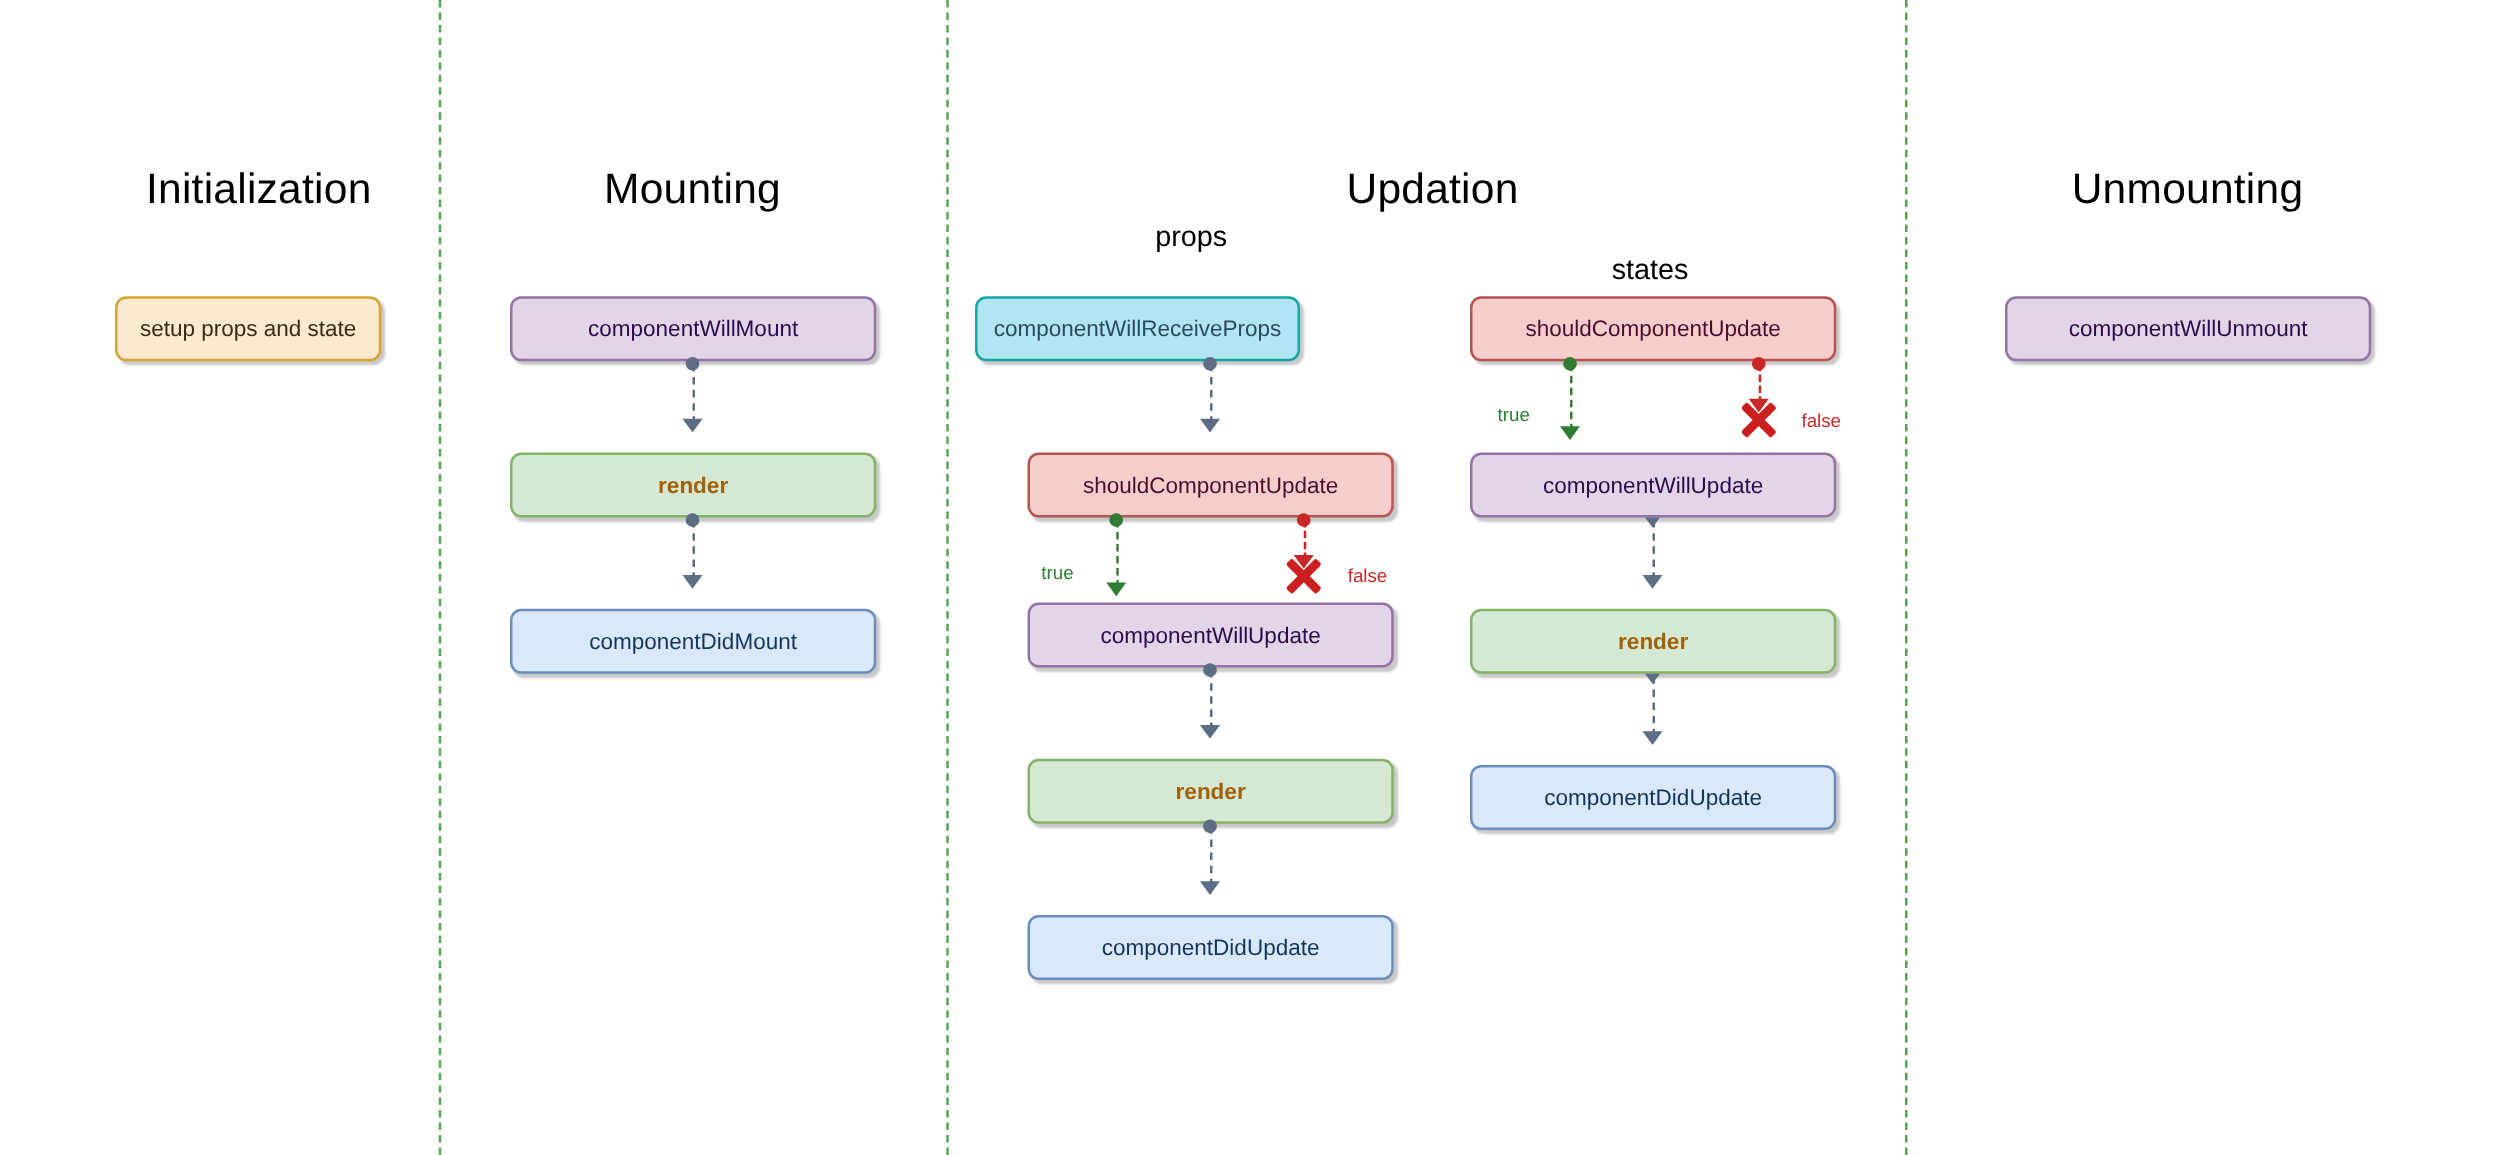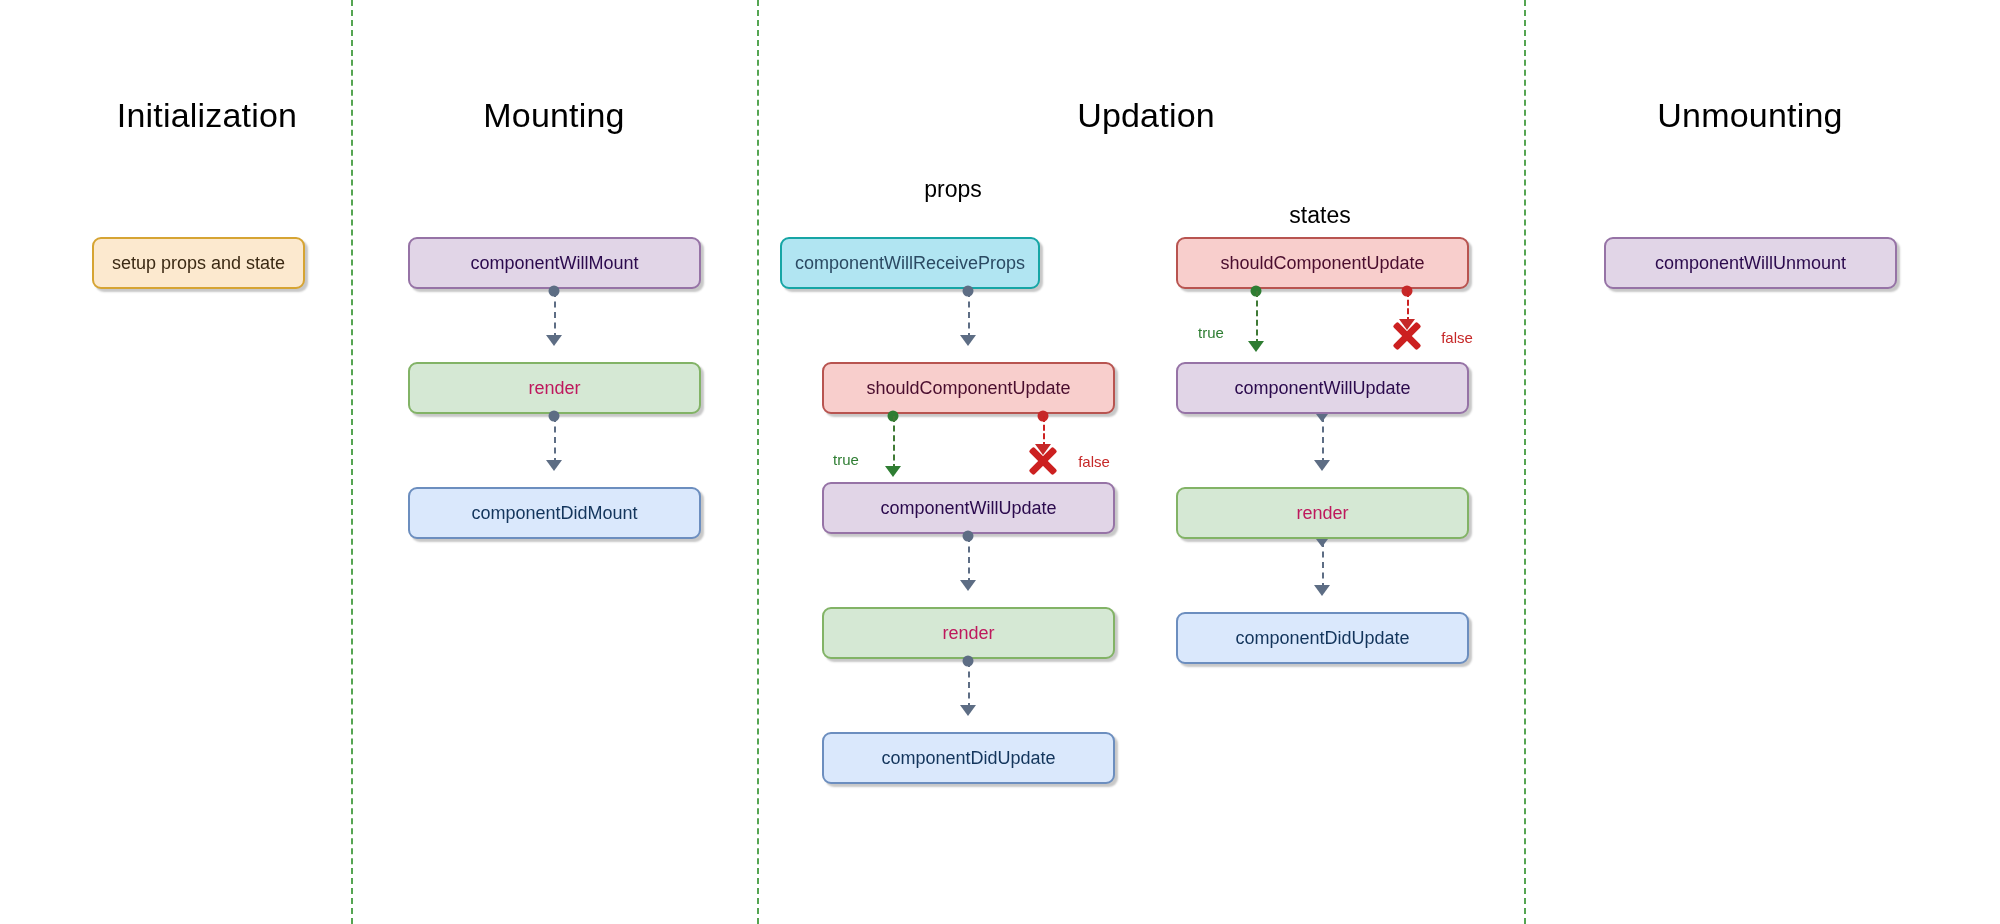--- a/index.html
+++ b/index.html
@@ -21,20 +21,21 @@
   
   .phase-title {
     position: absolute;
     font-size: 34px;
     font-weight: 400;
     color: #000000;
     white-space: nowrap;
     text-align: center;
     transform: translateX(-50%);
     letter-spacing: .2px;
+    margin-top: 36px;
   }
   .sub-title {
     position: absolute;
     font-size: 23px;
     font-weight: 400;
     color: #000000;
     white-space: nowrap;
     text-align: center;
     transform: translateX(-50%);
   }
@@ -45,21 +46,21 @@
     display: flex; align-items: center; justify-content: center;
     height: 52px;
     border-radius: 9px;
     border-width: 2px; border-style: solid;
     font-size: 18px;
     white-space: nowrap;
     box-shadow: 3px 3px 2px rgba(0,0,0,.22);
   }
   .n-orange { background:#fce9cf; border-color:#d6a433; color:#3b2a14; }
   .n-purple { background:#e1d5e7; border-color:#9673a6; color:#2b0a4d; }
-  .n-green  { background:#d5e8d4; border-color:#82b366; color:#be185d; }
+  .n-green  { background:#d5e8d4; border-color:#82b366; color:#a16207;font-weight:bold; }
   .n-blue   { background:#dae8fc; border-color:#6c8ebf; color:#13355c; }
   .n-cyan   { background:#b1e5f2; border-color:#16a5a5; color:#2b4a63; }
   .n-red    { background:#f8cecc; border-color:#b85450; color:#4a0d2e; }
 
   
   .conn { position: absolute; width: 0; }
   .conn.gray  { border-left: 2px dashed #5d6d84; }
   .conn.green { border-left: 2px dashed #3f7a35; }
   .conn.red   { border-left: 2px dashed #cc2222; }
 

